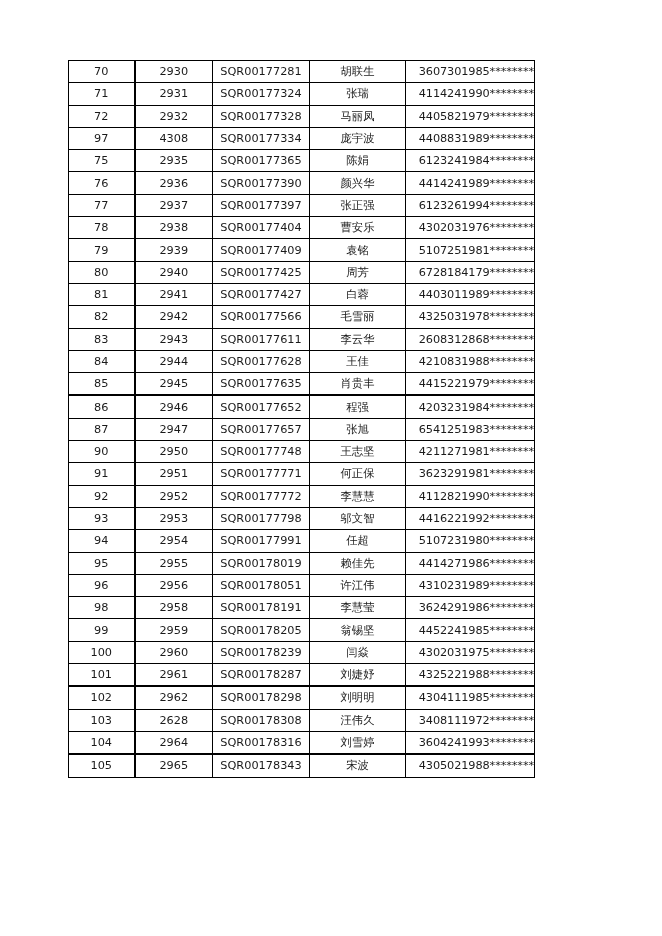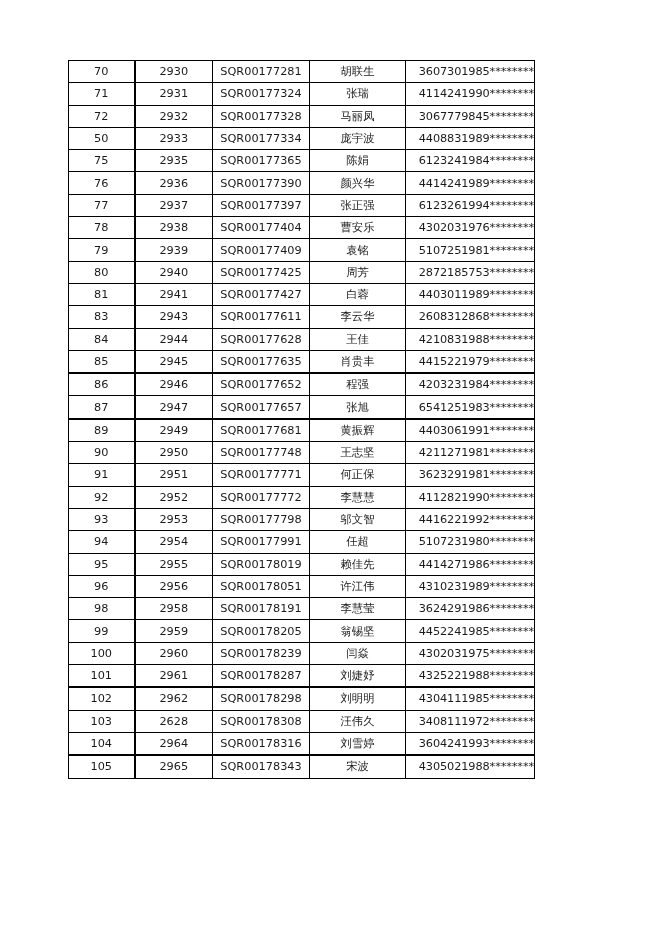--- a/index.html
+++ b/index.html
@@ -83,25 +83,25 @@
     <td class="no">2931</td>
     <td class="code">SQR00177324</td>
     <td class="name">张瑞</td>
     <td class="idcard">4114241990********</td>
   </tr>
         <tr>
     <td class="seq">72</td>
     <td class="no">2932</td>
     <td class="code">SQR00177328</td>
     <td class="name">马丽凤</td>
-    <td class="idcard">3067779845********</td>
-  </tr>
-        <tr>
-    <td class="seq">50</td>
-    <td class="no">2933</td>
+    <td class="idcard">4405821979********</td>
+  </tr>
+        <tr>
+    <td class="seq">97</td>
+    <td class="no">4308</td>
     <td class="code">SQR00177334</td>
     <td class="name">庞宇波</td>
     <td class="idcard">4408831989********</td>
   </tr>
         <tr>
     <td class="seq">75</td>
     <td class="no">2935</td>
     <td class="code">SQR00177365</td>
     <td class="name">陈娟</td>
     <td class="idcard">6123241984********</td>
@@ -132,28 +132,35 @@
     <td class="no">2939</td>
     <td class="code">SQR00177409</td>
     <td class="name">袁铭</td>
     <td class="idcard">5107251981********</td>
   </tr>
         <tr>
     <td class="seq">80</td>
     <td class="no">2940</td>
     <td class="code">SQR00177425</td>
     <td class="name">周芳</td>
-    <td class="idcard">2872185753********</td>
+    <td class="idcard">6728184179********</td>
   </tr>
         <tr>
     <td class="seq">81</td>
     <td class="no">2941</td>
     <td class="code">SQR00177427</td>
     <td class="name">白蓉</td>
     <td class="idcard">4403011989********</td>
+  </tr>
+        <tr>
+    <td class="seq">82</td>
+    <td class="no">2942</td>
+    <td class="code">SQR00177566</td>
+    <td class="name">毛雪丽</td>
+    <td class="idcard">4325031978********</td>
   </tr>
         <tr>
     <td class="seq">83</td>
     <td class="no">2943</td>
     <td class="code">SQR00177611</td>
     <td class="name">李云华</td>
     <td class="idcard">2608312868********</td>
   </tr>
         <tr>
     <td class="seq">84</td>
@@ -176,27 +183,20 @@
     <td class="name">程强</td>
     <td class="idcard">4203231984********</td>
   </tr>
         <tr>
     <td class="seq">87</td>
     <td class="no">2947</td>
     <td class="code">SQR00177657</td>
     <td class="name">张旭</td>
     <td class="idcard">6541251983********</td>
   </tr>
-        <tr class="thick-top">
-    <td class="seq">89</td>
-    <td class="no">2949</td>
-    <td class="code">SQR00177681</td>
-    <td class="name">黄振辉</td>
-    <td class="idcard">4403061991********</td>
-  </tr>
         <tr>
     <td class="seq">90</td>
     <td class="no">2950</td>
     <td class="code">SQR00177748</td>
     <td class="name">王志坚</td>
     <td class="idcard">4211271981********</td>
   </tr>
         <tr>
     <td class="seq">91</td>
     <td class="no">2951</td>

